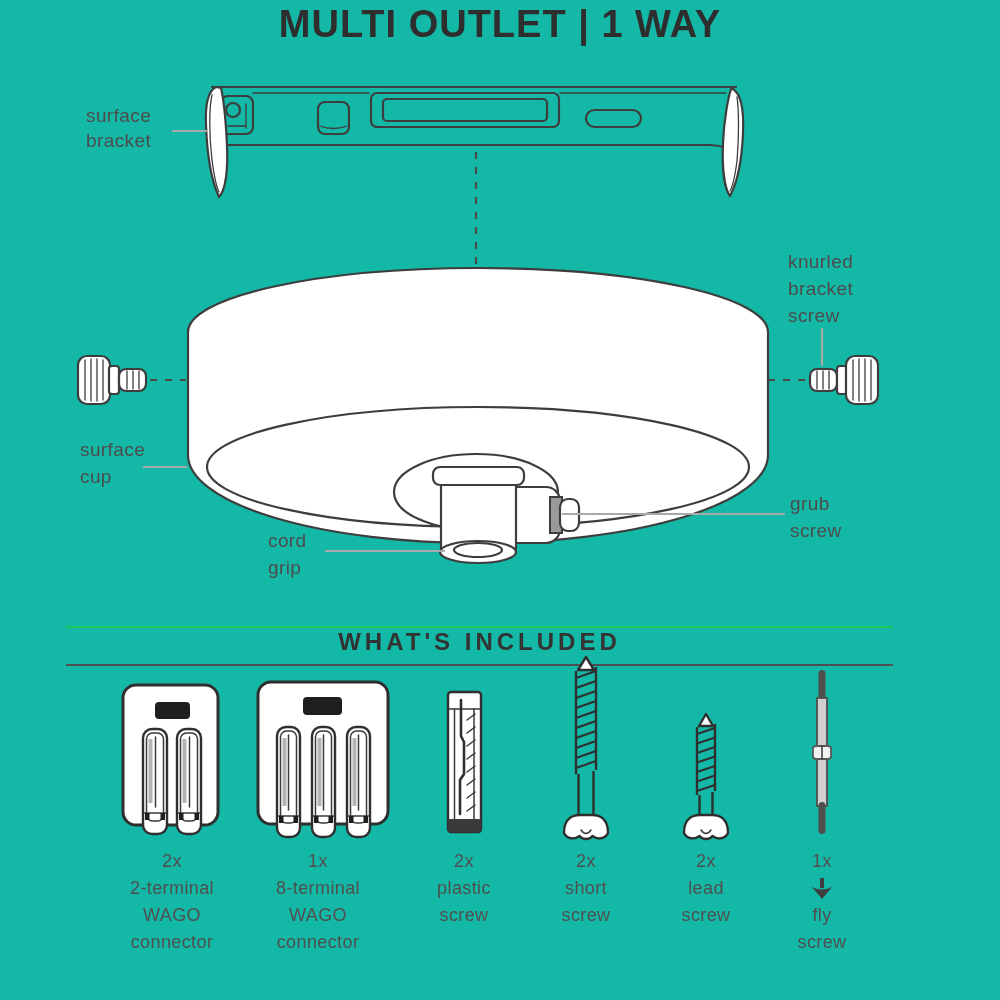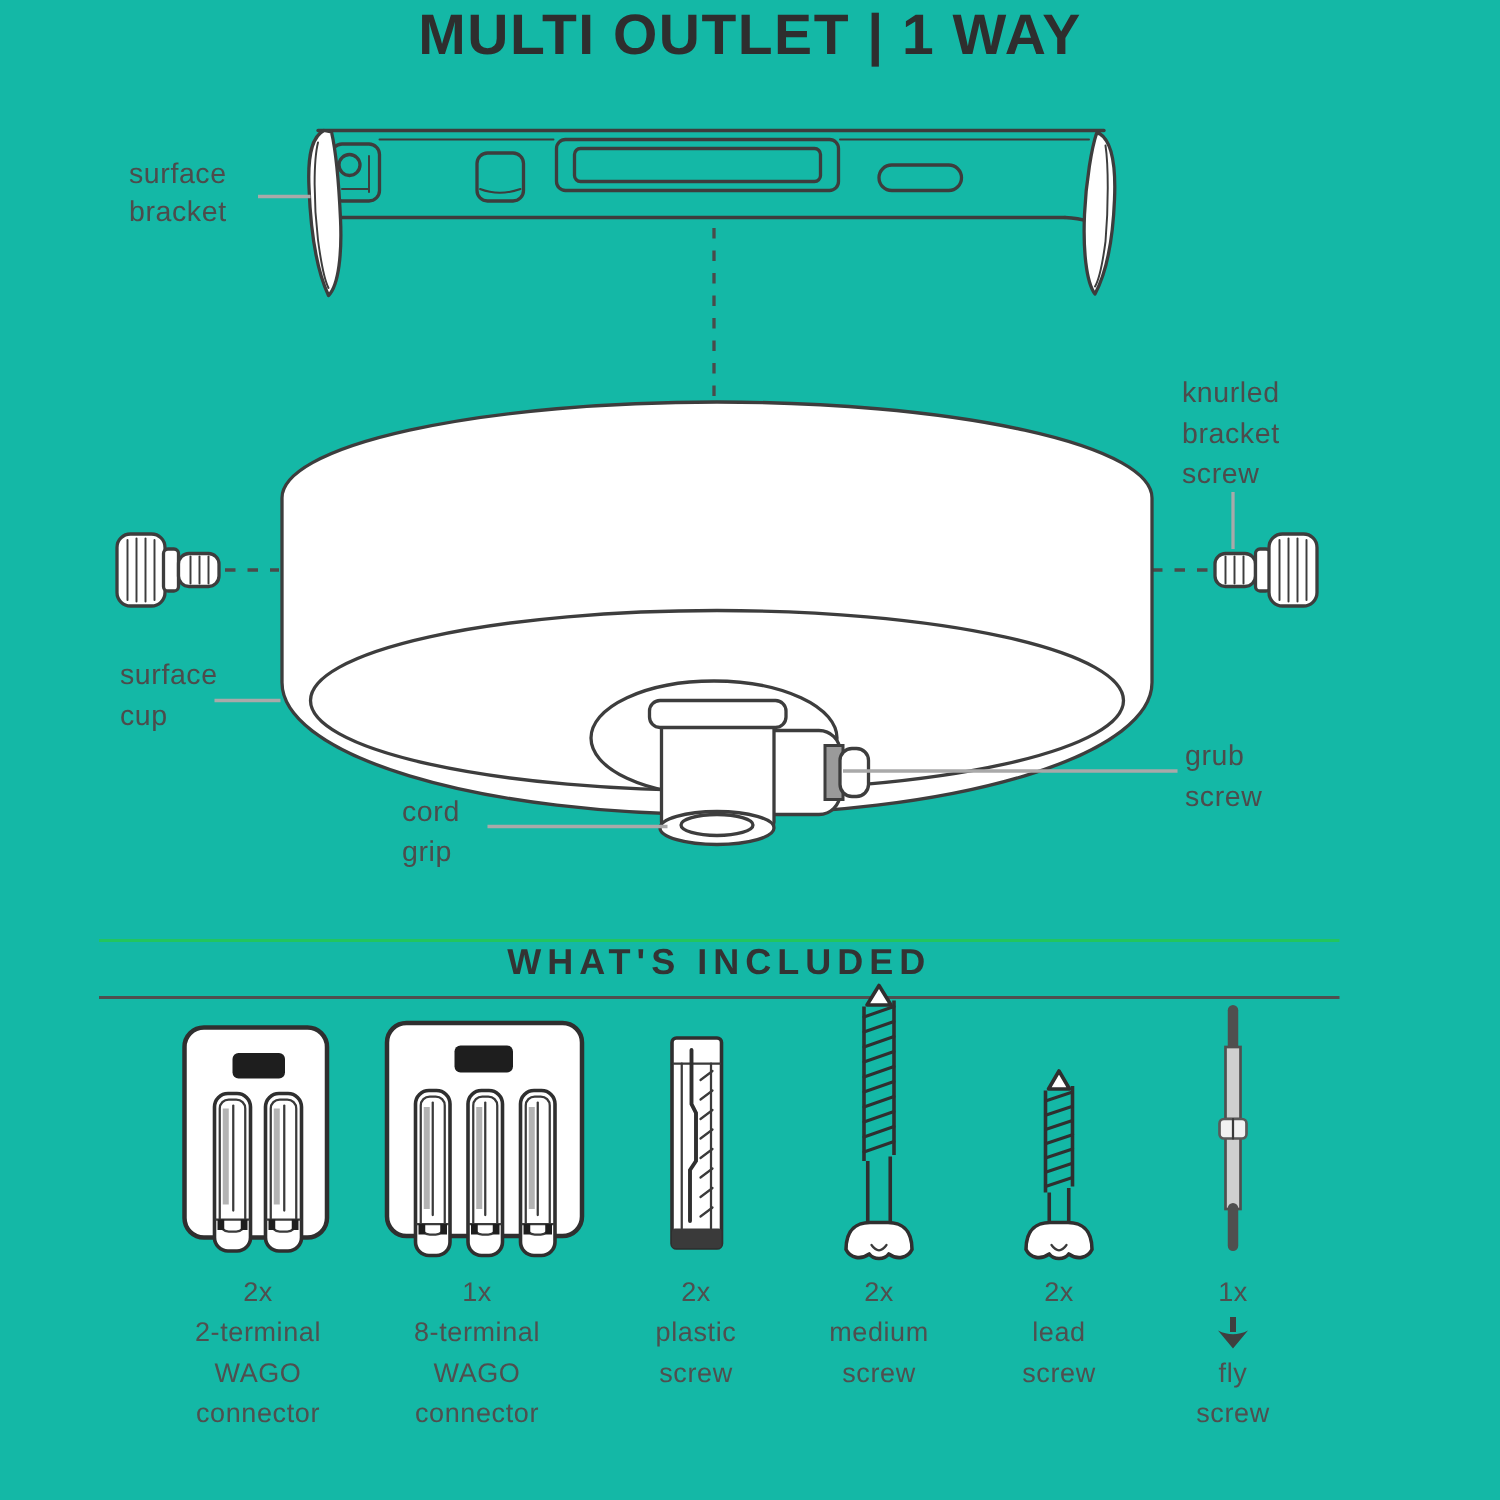--- a/index.html
+++ b/index.html
@@ -268,21 +268,21 @@
         <line x1="45" y1="106" x2="65" y2="99"></line>
         <line x1="45" y1="116" x2="65" y2="109"></line>
       </g>
       <line x1="47.5" y1="122" x2="47.5" y2="163" class="i2"></line>
       <line x1="62.5" y1="119" x2="62.5" y2="163" class="i2"></line>
       <path d="M33 181 C33 167 41 163 49 163 L61 163 C69 163 77 167 77 181 C74 187 67 188 61.5 184 C58.5 188 51.5 188 48.5 184 C43 188 36 187 33 181 Z" class="i2"></path>
       <path d="M50 178 q 5 7 10 0" class="it"></path>
     </svg>
     <div class="item-label">
       <div>2x</div>
-      <div>medium</div>
+      <div>short</div>
       <div>screw</div>
     </div>
   </div>
 
   <div class="item" style="left:651px; width:110px;">
     <svg class="icon" width="110" height="192" viewBox="0 0 110 192">
       <path d="M55 62 L62 74 L48 74 Z" class="i2"></path>
       <line x1="46" y1="75" x2="46" y2="143" class="i2"></line>
       <line x1="64" y1="72" x2="64" y2="139" class="i2"></line>
       <g stroke="#2f2f2f" stroke-width="2" stroke-linecap="round">

